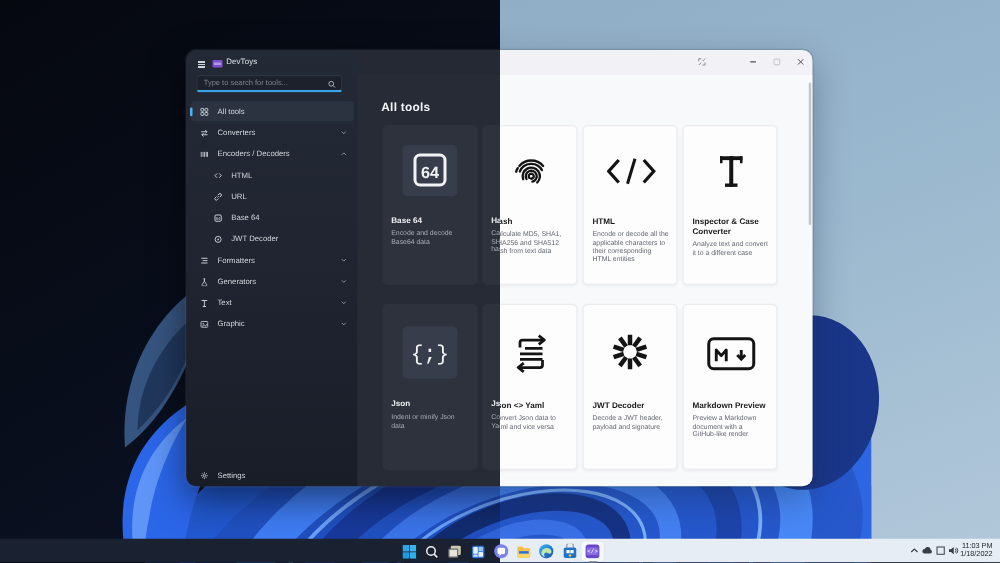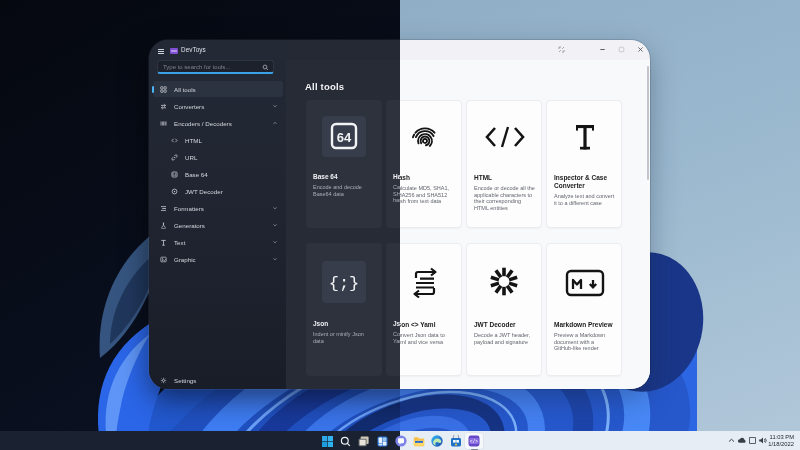--- a/index.html
+++ b/index.html
@@ -19,21 +19,21 @@
 .dark .swA{stroke:#2258ce;stroke-width:34}.light .swA{stroke:#2c66e2;stroke-width:34}
 .dark .swB{stroke:#3e7cf2;stroke-width:26}.light .swB{stroke:#4888f6;stroke-width:26}
 .dark .swC{stroke:#18399a;stroke-width:20}.light .swC{stroke:#1d44aa;stroke-width:20}
 .dark .swD{stroke:#3a74ea;stroke-width:17}.light .swD{stroke:#4480f2;stroke-width:17}
 .dark .swE{stroke:#122c70;stroke-width:14}.light .swE{stroke:#163384;stroke-width:14}
 .dark .swF{stroke:#2f63d8;stroke-width:12}.light .swF{stroke:#3a70e6;stroke-width:12}
 .dark .swHi1{stroke:#6ba0f8;stroke-width:3}.light .swHi1{stroke:#7cb0fa;stroke-width:3}
 .dark .swHi2{stroke:#6ba0f8;stroke-width:2.5}.light .swHi2{stroke:#7cb0fa;stroke-width:2.5}
 
 
-.win{position:absolute;left:149px;top:40px;width:501px;height:349px;border-radius:19px;overflow:hidden;font-family:"Liberation Sans",sans-serif}
+.win{position:absolute;left:149px;top:40px;width:501px;height:349px;border-radius:8px;overflow:hidden;font-family:"Liberation Sans",sans-serif}
 .dark .win{background:#242934;box-shadow:0 10px 28px rgba(0,0,0,.5);outline:1px solid rgba(255,255,255,.06)}
 .light .win{background:#f2f2f6;box-shadow:0 10px 28px rgba(20,40,70,.35);outline:1px solid rgba(0,0,0,.12)}
 :root{--d-side:#20242f;--d-sel:#2c3340;--d-content:#272b35;--d-card:#2d323d;--d-tile:#373d4a;
 --l-side:#f2f2f5;--l-content:#f8f9fa;--l-card:#fdfdfe}
 .sidebar{position:absolute;left:0;top:0;width:137px;height:349px}
 .dark .sidebar{background:linear-gradient(#242936 0%,#202531 45%,#181d28 100%)}
 .light .sidebar{background:var(--l-side)}
 .content{position:absolute;left:137px;top:20px;width:364px;height:329px}
 .dark .content{background:var(--d-content)}
 .light .content{background:var(--l-content)}

